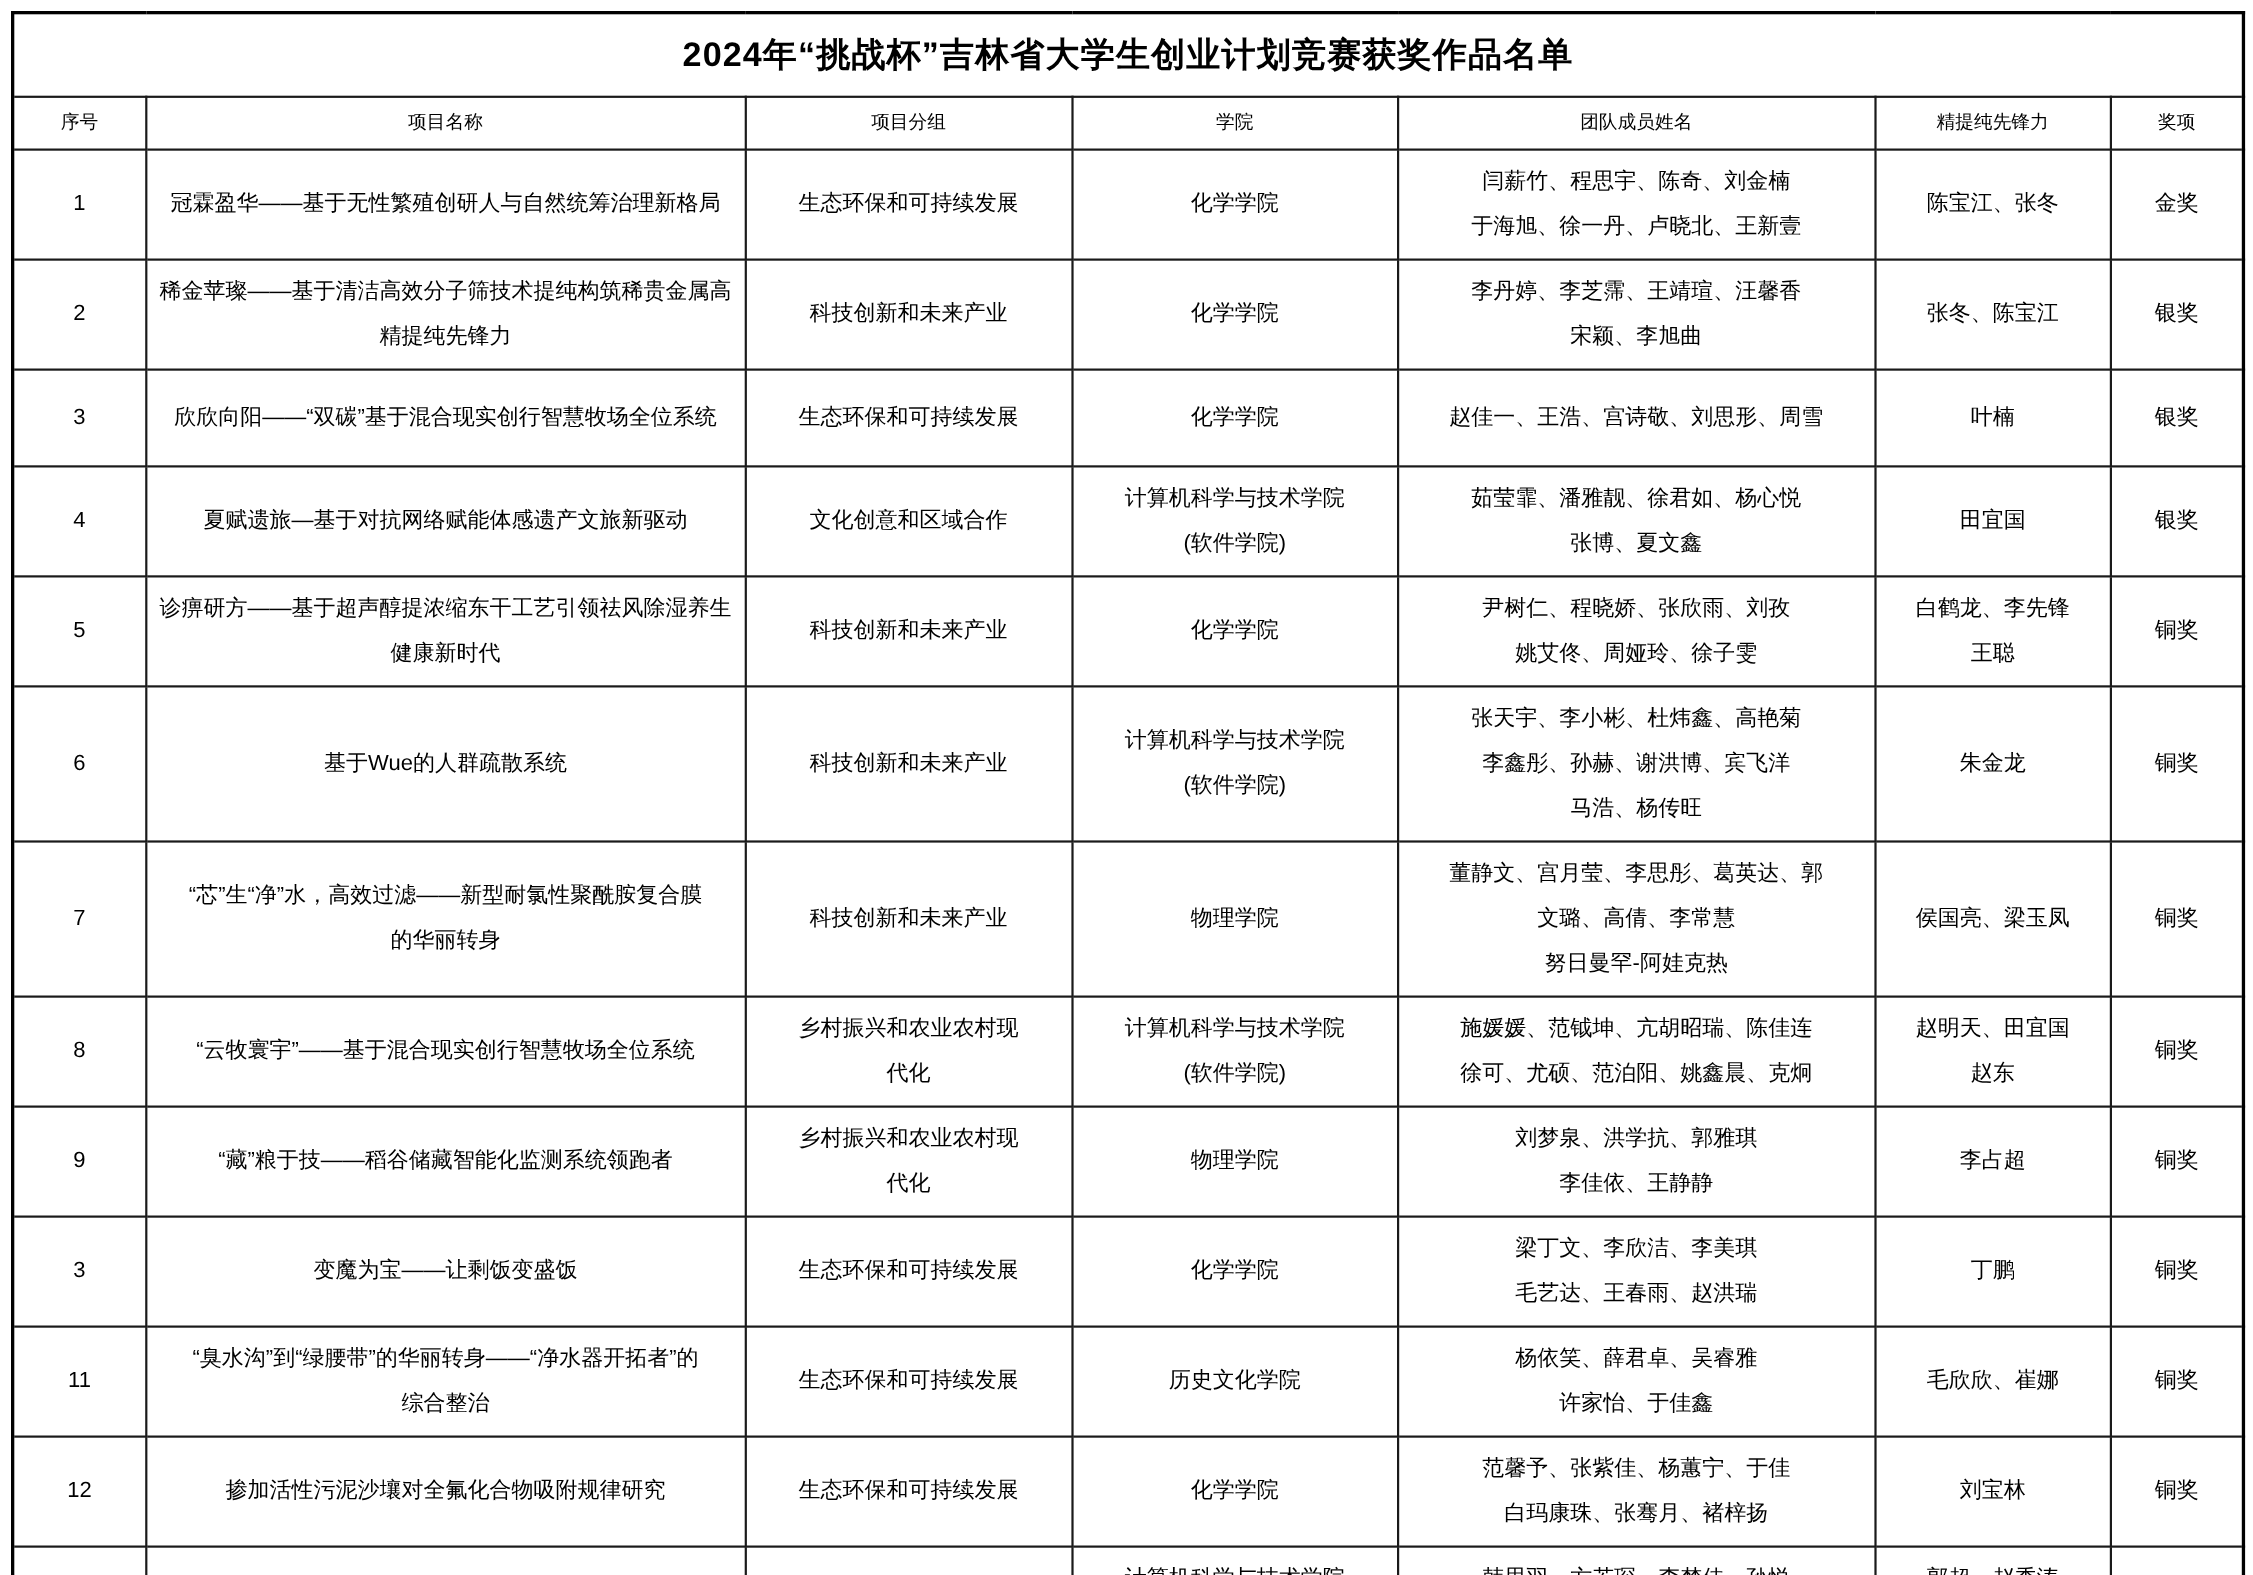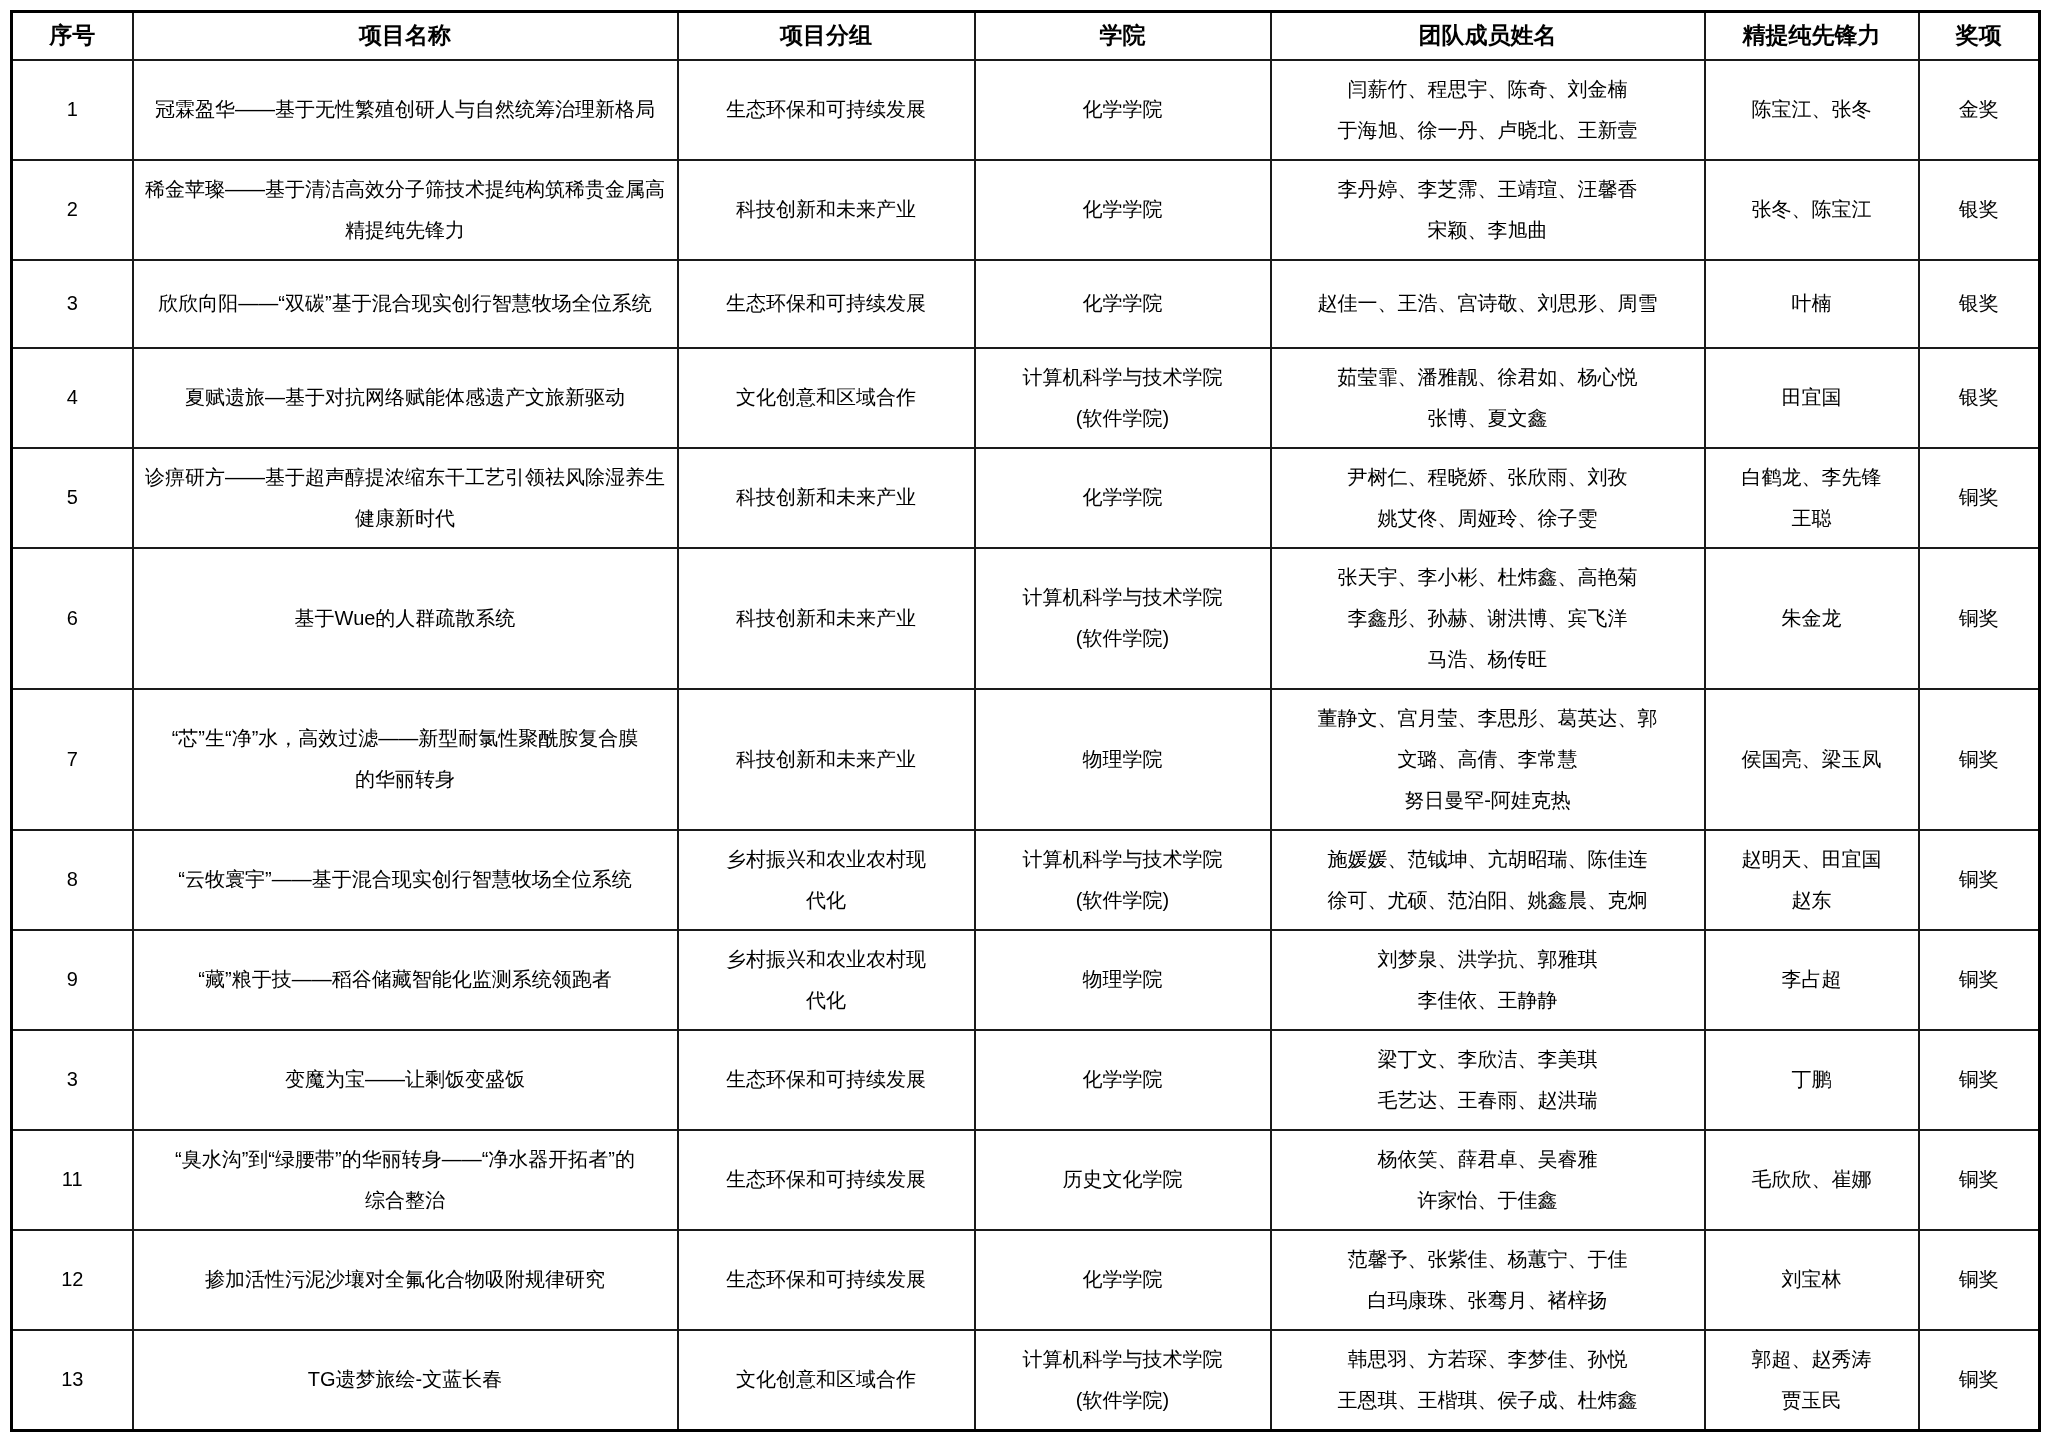--- a/index.html
+++ b/index.html
@@ -27,22 +27,22 @@
   }
   tr.title-row th {
     height: 76px;
     font-size: 31px;
     font-weight: bold;
     letter-spacing: 1px;
     padding: 6px 10px;
   }
   tr.header-row th {
     height: 48px;
-    font-size: 23px;
-    font-weight: bold;
+    font-size: 17px;
+    font-weight: normal;
     line-height: 1.3;
     padding: 4px 6px;
   }
   .award-table td {
     font-size: 20px;
     line-height: 2.05;
     font-weight: normal;
   }
   td.col-no { font-size: 20px; }
   tbody tr { height: 88px; }
@@ -55,20 +55,23 @@
     <colgroup>
       <col style="width:121px">
       <col style="width:545px">
       <col style="width:297px">
       <col style="width:296px">
       <col style="width:434px">
       <col style="width:214px">
       <col style="width:121px">
     </colgroup>
     <thead>
+      <tr class="title-row">
+        <th colspan="7">2024年“挑战杯”吉林省大学生创业计划竞赛获奖作品名单</th>
+      </tr>
       <tr class="header-row" id="header-row">
           <th>序号</th>
           <th>项目名称</th>
           <th>项目分组</th>
           <th>学院</th>
           <th>团队成员姓名</th>
           <th>精提纯先锋力</th>
           <th>奖项</th>
         </tr>
     </thead>

